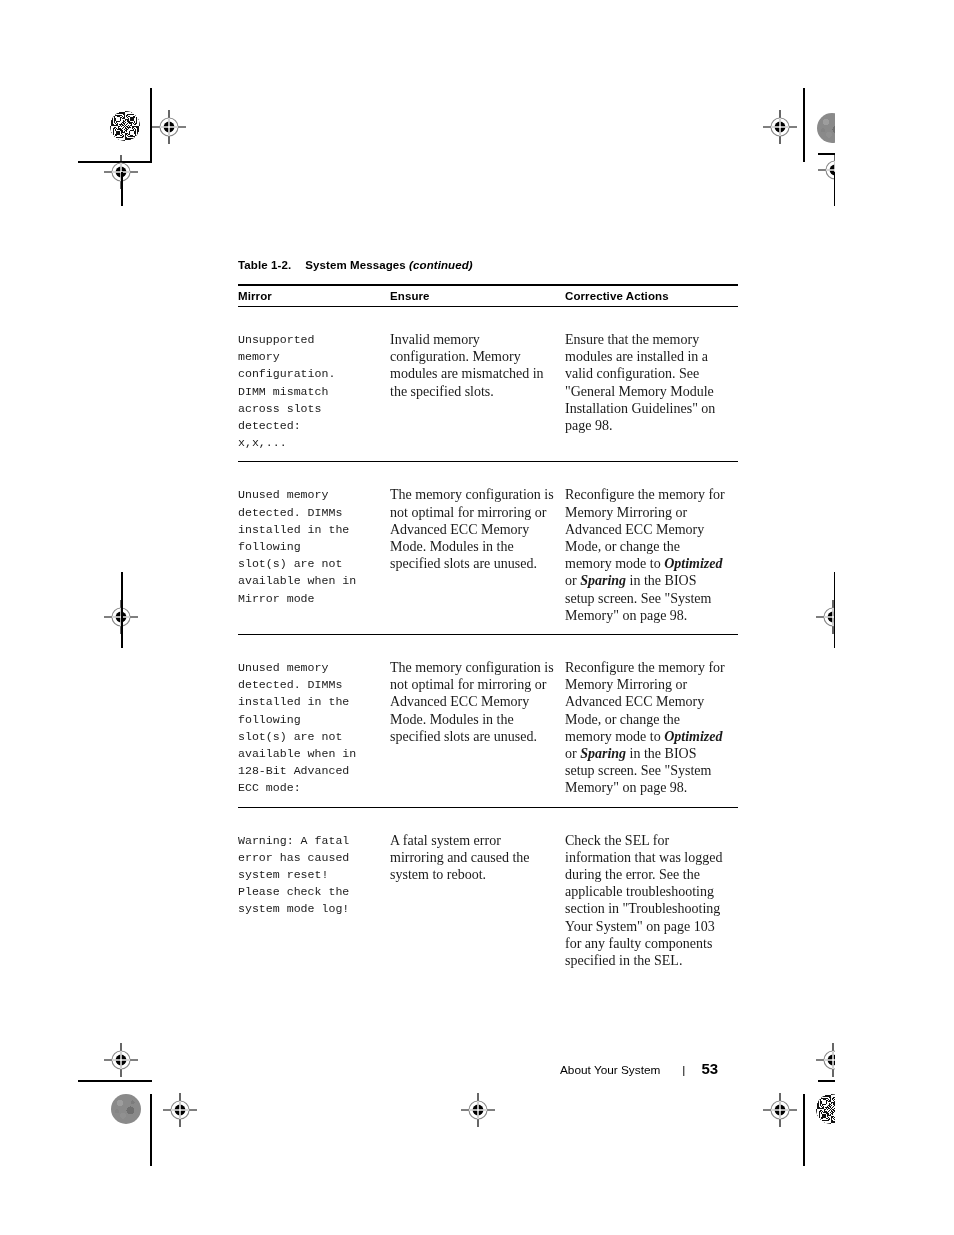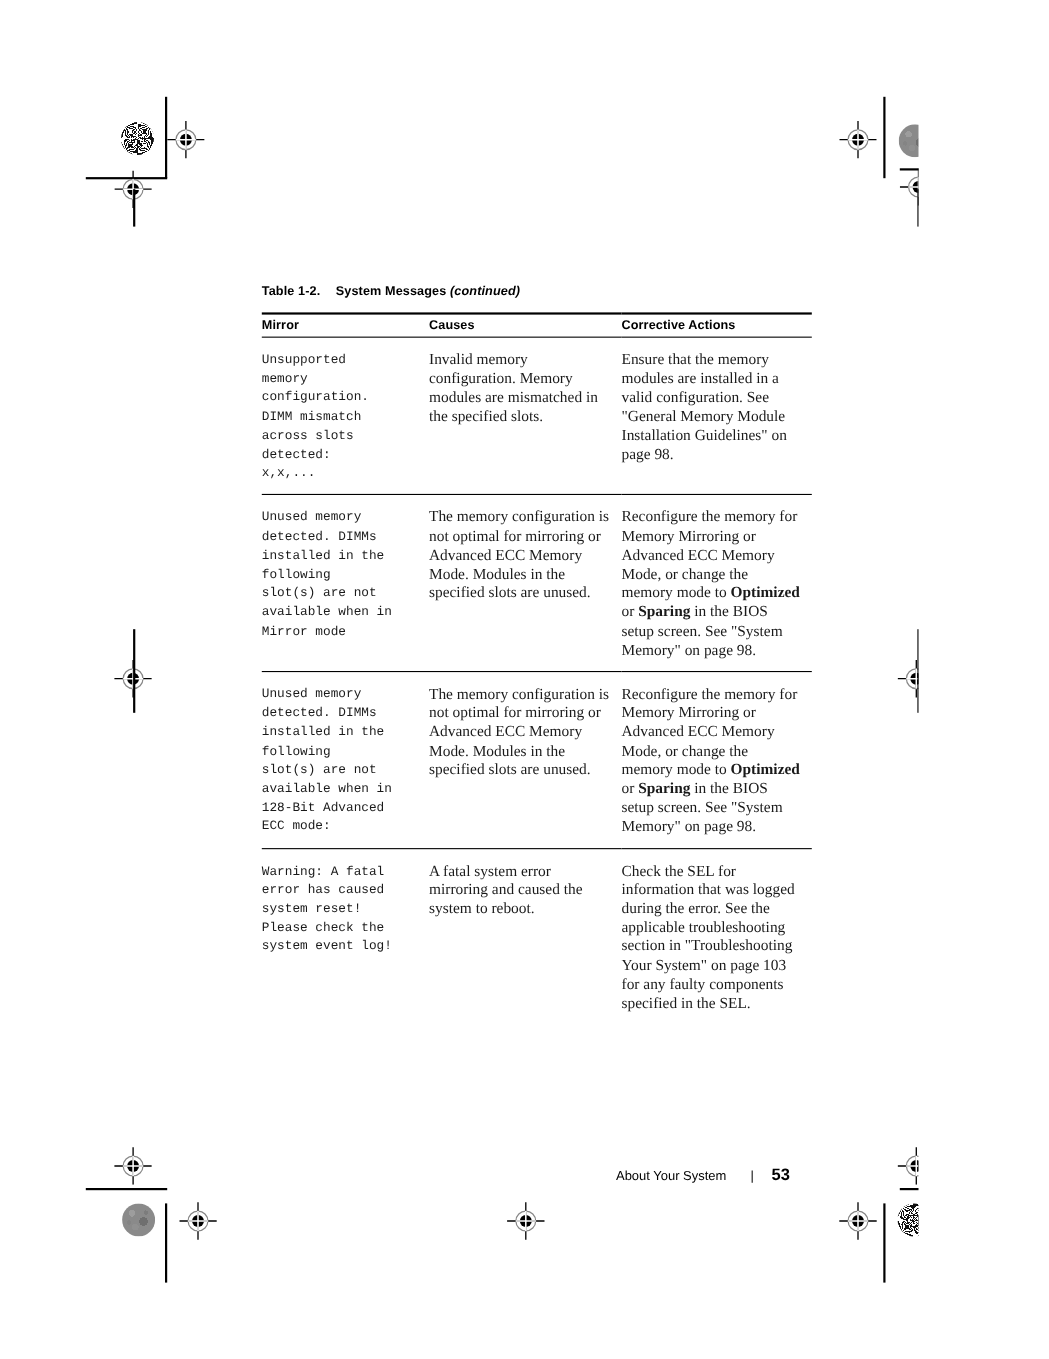--- a/index.html
+++ b/index.html
@@ -86,21 +86,21 @@
     font-size: 11.5px;
     color: #000;
     padding: 4px 8px 4px 0;
     border-top: 2.2px solid #000;
     border-bottom: 1px solid #000;
     letter-spacing: 0.1px;
   }
 
   .msg-table tbody td {
     vertical-align: top;
-    padding: 12px 9px 10px 0;
+    padding: 24px 9px 10px 0;
     border-bottom: 1px solid #000;
     color: #1a1a1a;
   }
   .msg-table tbody tr:last-child td {
     border-bottom: none;
   }
 
   td.code {
     font-family: "Liberation Mono", monospace;
     font-size: 11.6px;
@@ -108,21 +108,21 @@
     white-space: pre-wrap;
     word-break: break-word;
   }
   td.code .ital {
   }
   td.prose {
     font-family: "Liberation Serif", serif;
     font-size: 14px;
     line-height: 17.2px;
   }
-  td.prose b { font-weight: bold; }
+  td.prose b { font-weight: bold; font-style: italic; }
 
   
   .footer {
     position: absolute;
     left: 560px;
     top: 1012px;
     display: flex;
     align-items: baseline;
     font-family: "Liberation Sans", sans-serif;
     margin-top: 48px;
@@ -286,21 +286,21 @@
 
   <table class="msg-table">
     <colgroup>
       <col class="c-msg">
       <col class="c-cause">
       <col class="c-action">
     </colgroup>
     <thead>
       <tr>
         <th>Mirror</th>
-        <th>Causes</th>
+        <th>Ensure</th>
         <th>Corrective Actions</th>
       </tr>
     </thead>
     <tbody>
 
       <tr>
         <td class="code"><span>Unsupported
 memory
 configuration.
 DIMM mismatch
@@ -334,21 +334,21 @@
 ECC mode:</span><span class="ital"></span></td>
         <td class="prose">The memory configuration is not optimal for mirroring or Advanced ECC Memory Mode. Modules in the specified slots are unused.</td>
         <td class="prose"><span>Reconfigure the memory for Memory Mirroring or Advanced ECC Memory Mode, or change the memory mode to </span><b>Optimized</b><span> or </span><b>Sparing</b><span> in the BIOS setup screen. See "System Memory" on page 98.</span></td>
       </tr>
 
       <tr>
         <td class="code"><span>Warning: A fatal
 error has caused
 system reset!
 Please check the
-system event log!</span><span class="ital"></span></td>
+system mode log!</span><span class="ital"></span></td>
         <td class="prose">A fatal system error mirroring and caused the system to reboot.</td>
         <td class="prose"><span>Check the SEL for information that was logged during the error. See the applicable troubleshooting section in "Troubleshooting Your System" on page 103 for any faulty components specified in the SEL.</span><b></b><span></span><b></b><span></span></td>
       </tr>
 
     </tbody>
   </table>
 
   <div class="footer">
     <span class="f-label">About Your System</span>
     <span class="f-sep">|</span>

